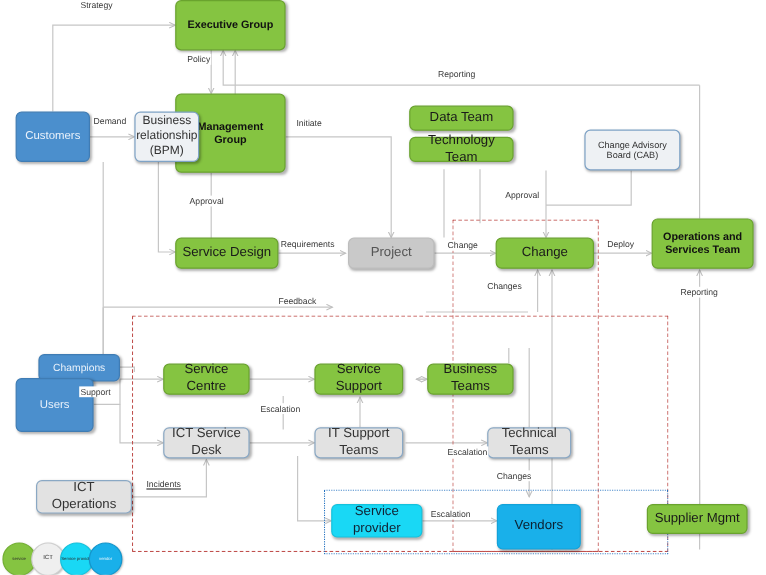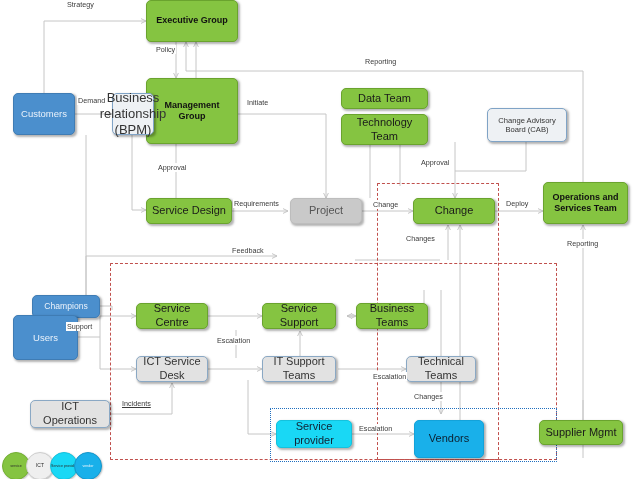--- a/index.html
+++ b/index.html
@@ -171,29 +171,29 @@
   </div>
 
   <div class="node green-strong" style="left:146px;top:78px;width:92px;height:66px;">
     <span style="display:block;width:100%;">Management Group</span>
   </div>
 
   <div class="node blue" style="left:13px;top:93px;width:62px;height:42px;">
     <span>Customers</span>
   </div>
 
-  <div class="node palebox" style="left:112px;top:93px;width:42px;height:42px;font-size:13px;">
+  <div class="node palebox" style="left:112px;top:93px;width:54px;height:42px;font-size:10px;">
     <span>Business relationship (BPM)</span>
   </div>
 
   <div class="node green" style="left:341px;top:88px;width:87px;height:21px;">
     <span>Data Team</span>
   </div>
 
-  <div class="node green" style="left:341px;top:114px;width:87px;height:31px;">
+  <div class="node green" style="left:341px;top:114px;width:87px;height:21px;">
     <span>Technology Team</span>
   </div>
 
   <div class="node palebox" style="left:487px;top:108px;width:80px;height:34px;font-size:7.6px;">
     <span>Change Advisory Board (CAB)</span>
   </div>
 
   <div class="node green" style="left:146px;top:198px;width:86px;height:26px;">
     <span>Service Design</span>
   </div>

